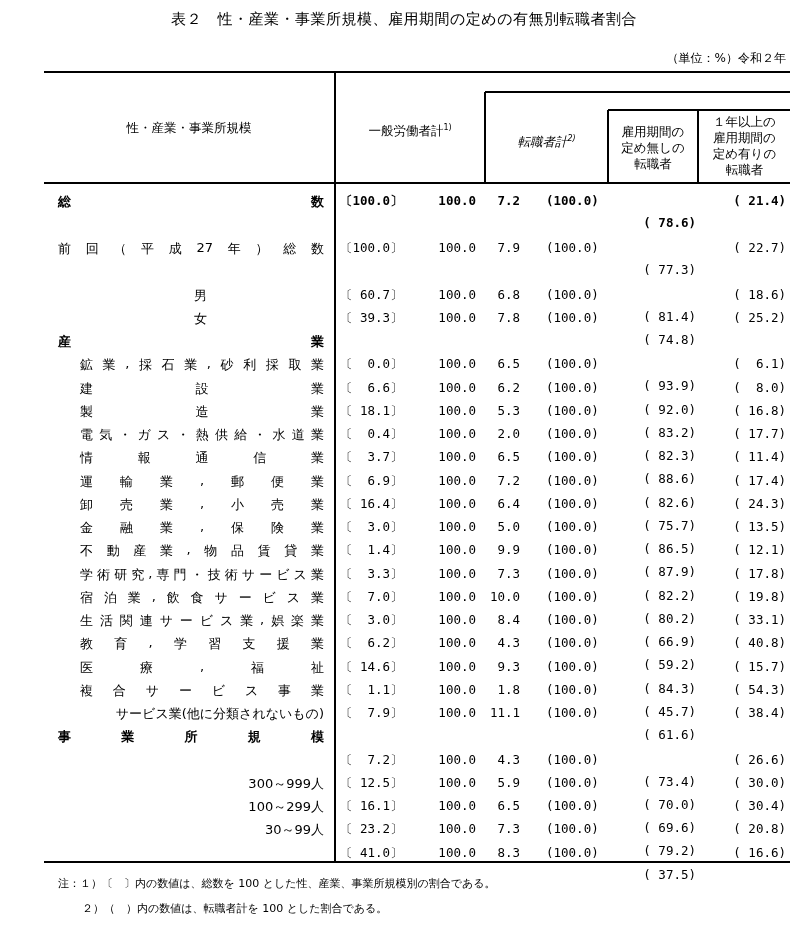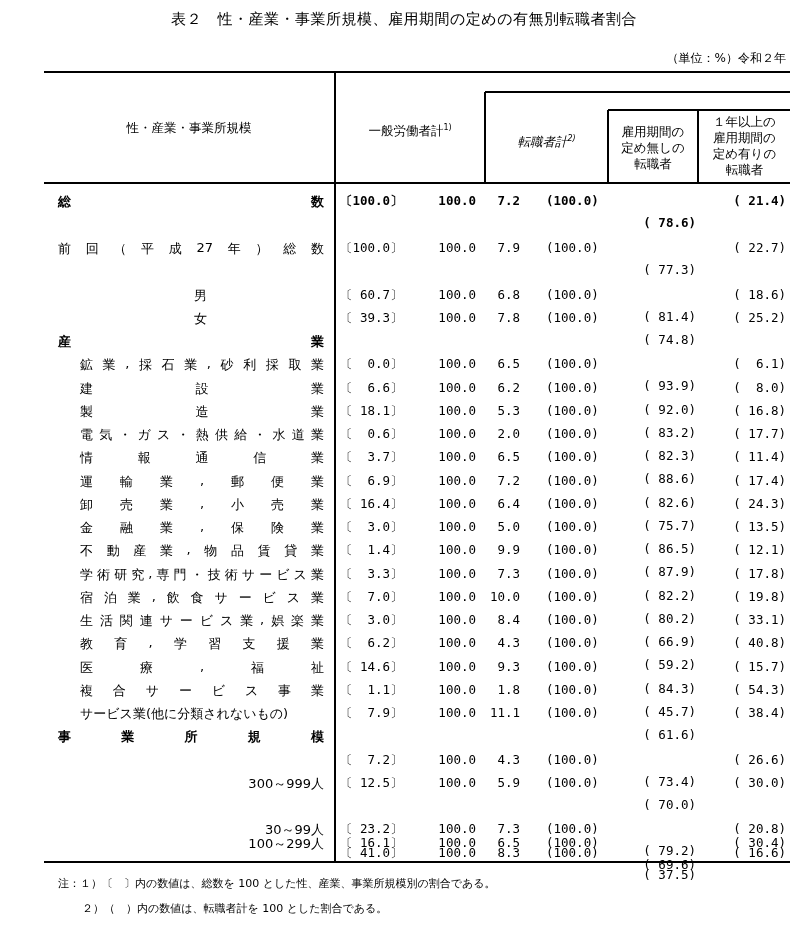--- a/index.html
+++ b/index.html
@@ -207,21 +207,21 @@
         <span>ス</span>
         <span>・</span>
         <span>熱</span>
         <span>供</span>
         <span>給</span>
         <span>・</span>
         <span>水</span>
         <span>道</span>
         <span>業</span>
       </div>
-      <div class="cell c1">〔  0.6〕</div>
+      <div class="cell c1">〔  0.4〕</div>
       <div class="cell c2">100.0</div>
       <div class="cell c3">2.0</div>
       <div class="cell c4">(100.0)</div>
       <div class="cell c5">( 82.3)</div>
       <div class="cell c6">( 17.7)</div>
     </div>
     <div class="row" style="top: 446px;">
       <div class="label" style="left: 36px; width: 244px;">
         <span>情</span>
         <span>報</span>
@@ -421,21 +421,21 @@
         <span>業</span>
       </div>
       <div class="cell c1">〔  1.1〕</div>
       <div class="cell c2">100.0</div>
       <div class="cell c3">1.8</div>
       <div class="cell c4">(100.0)</div>
       <div class="cell c5">( 45.7)</div>
       <div class="cell c6">( 54.3)</div>
     </div>
     <div class="row" style="top: 702px;">
-      <div class="label" style="left: 36px; width: 244px; justify-content: flex-start;">
+      <div class="label" style="left: 36px; width: 244px; justify-content: flex-end;">
         <span>サービス業(他に分類されないもの)</span>
       </div>
       <div class="cell c1">〔  7.9〕</div>
       <div class="cell c2">100.0</div>
       <div class="cell c3">11.1</div>
       <div class="cell c4">(100.0)</div>
       <div class="cell c5">( 61.6)</div>
       <div class="cell c6">( 38.4)</div>
     </div>
     <div class="row" style="top: 725px;">
@@ -465,21 +465,21 @@
       <div class="label right">
         <span>300～999人</span>
       </div>
       <div class="cell c1">〔 12.5〕</div>
       <div class="cell c2">100.0</div>
       <div class="cell c3">5.9</div>
       <div class="cell c4">(100.0)</div>
       <div class="cell c5">( 70.0)</div>
       <div class="cell c6">( 30.0)</div>
     </div>
-    <div class="row" style="top: 832px; text-decoration: underline;">
+    <div class="row" style="top: 795px; text-decoration: underline;">
       <div class="label right">
         <span>100～299人</span>
       </div>
       <div class="cell c1">〔 16.1〕</div>
       <div class="cell c2">100.0</div>
       <div class="cell c3">6.5</div>
       <div class="cell c4">(100.0)</div>
       <div class="cell c5">( 69.6)</div>
       <div class="cell c6">( 30.4)</div>
     </div>

